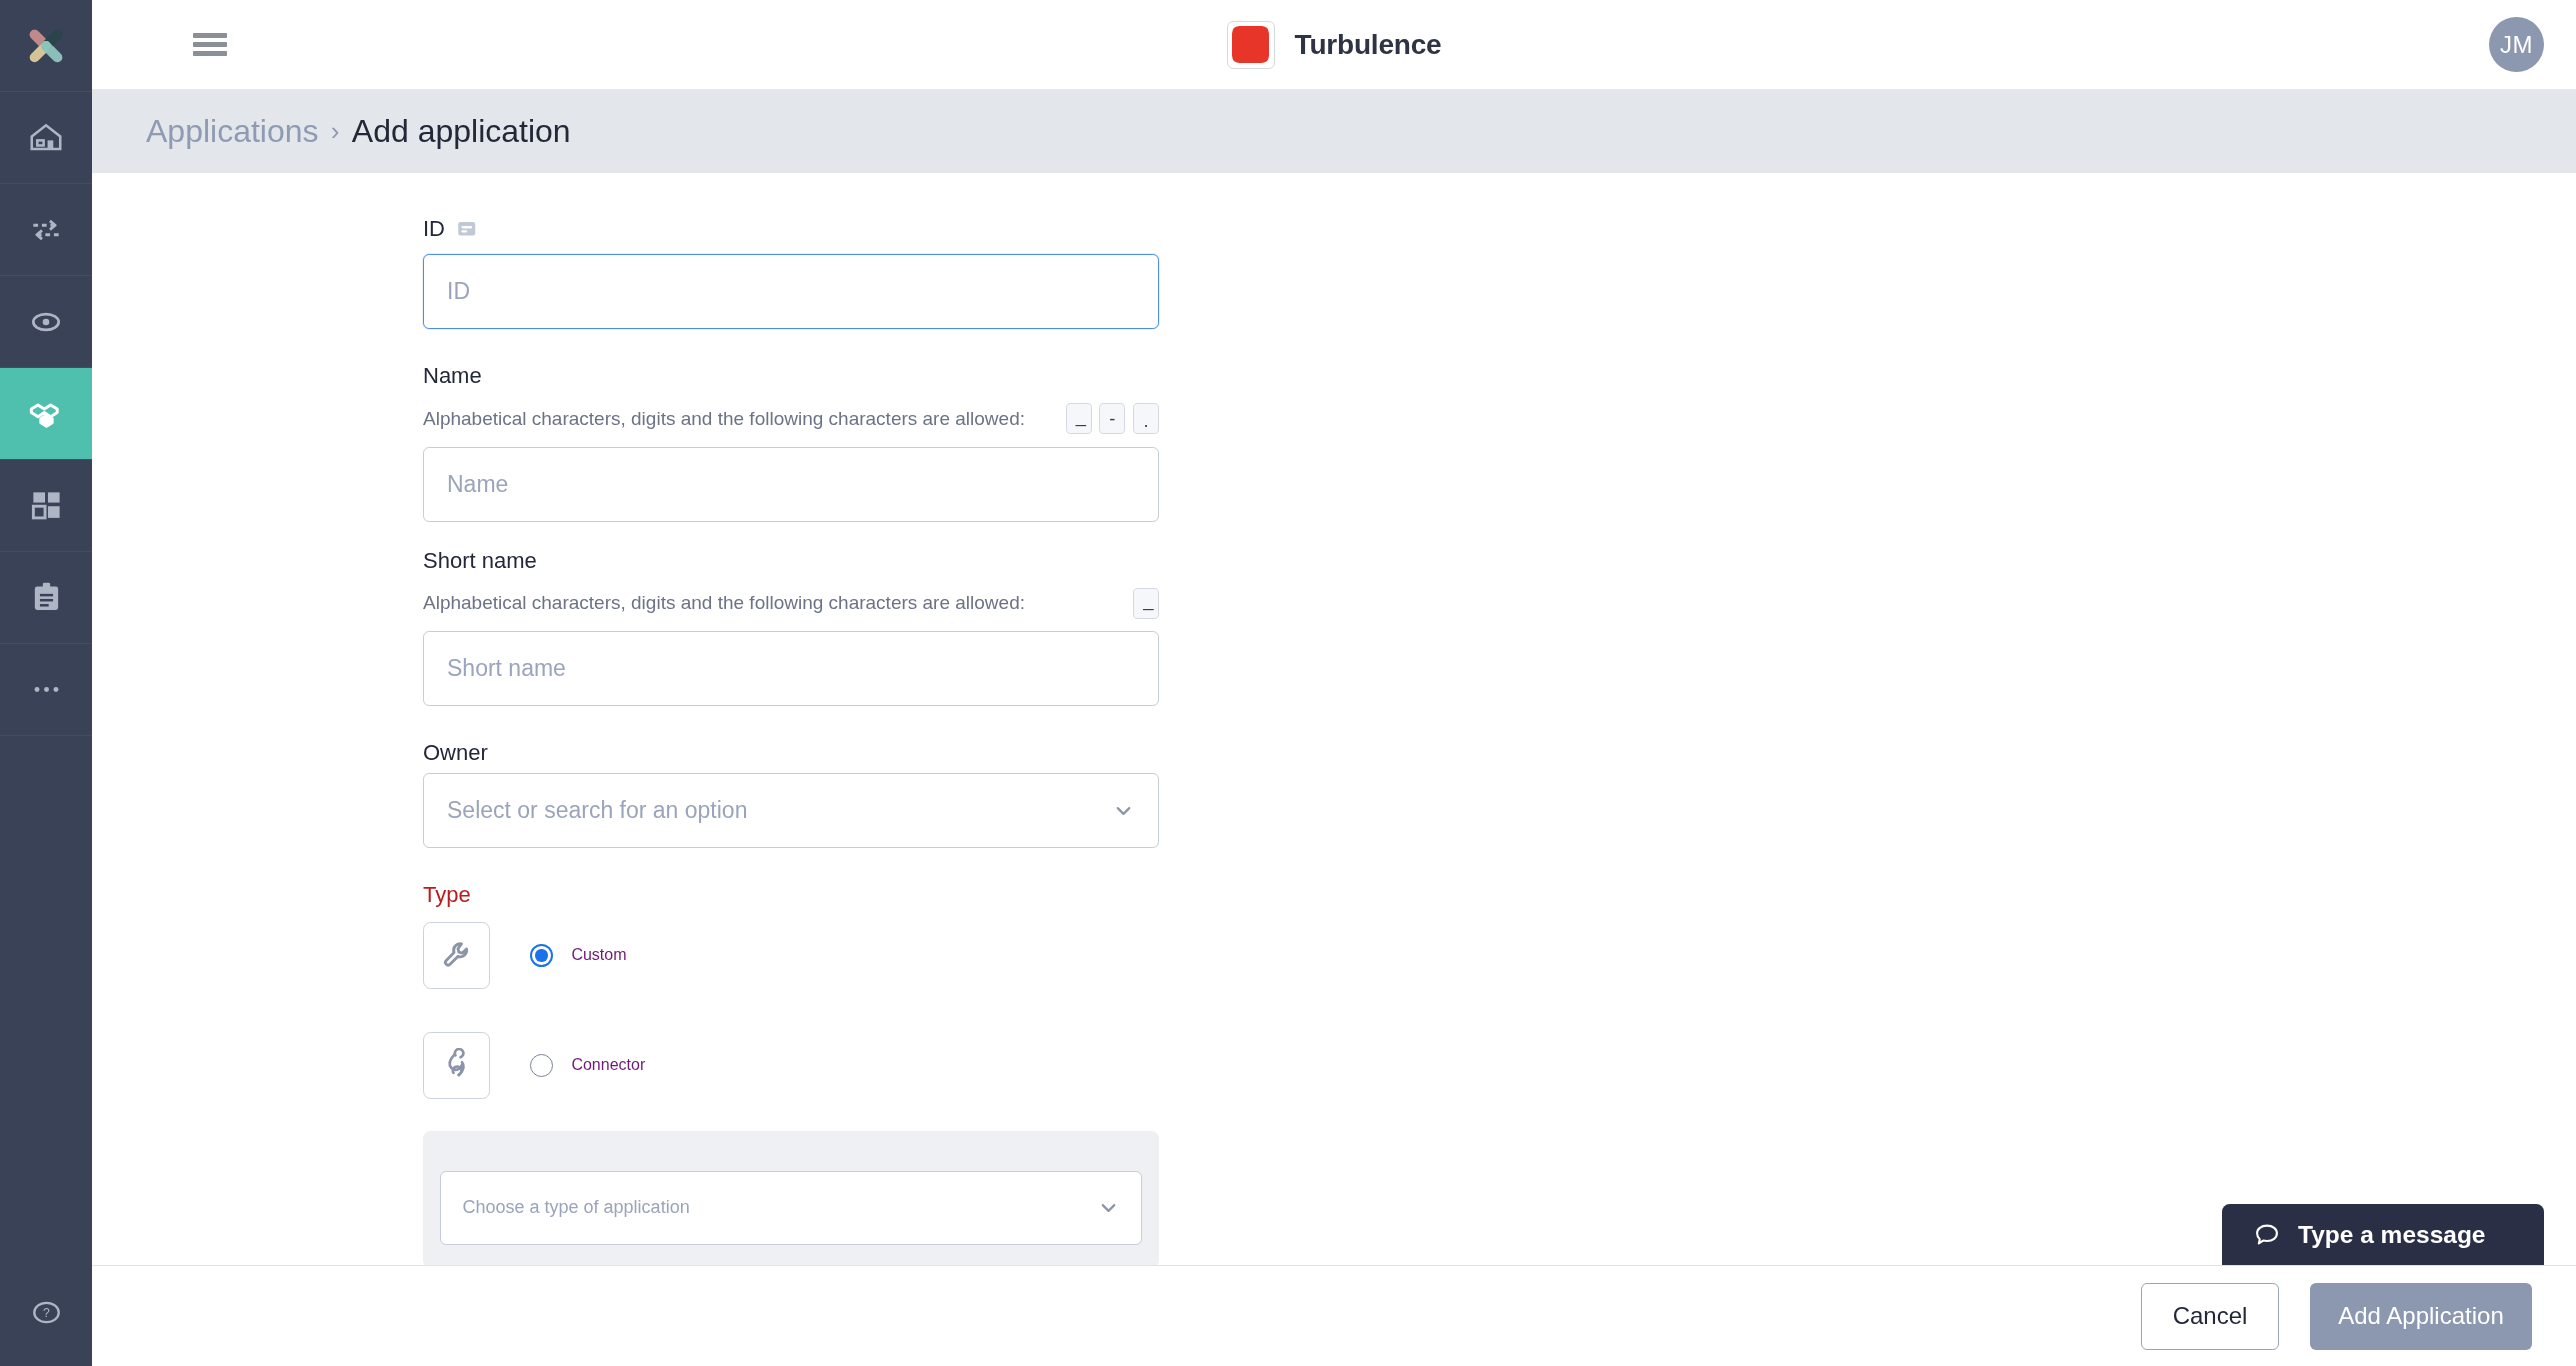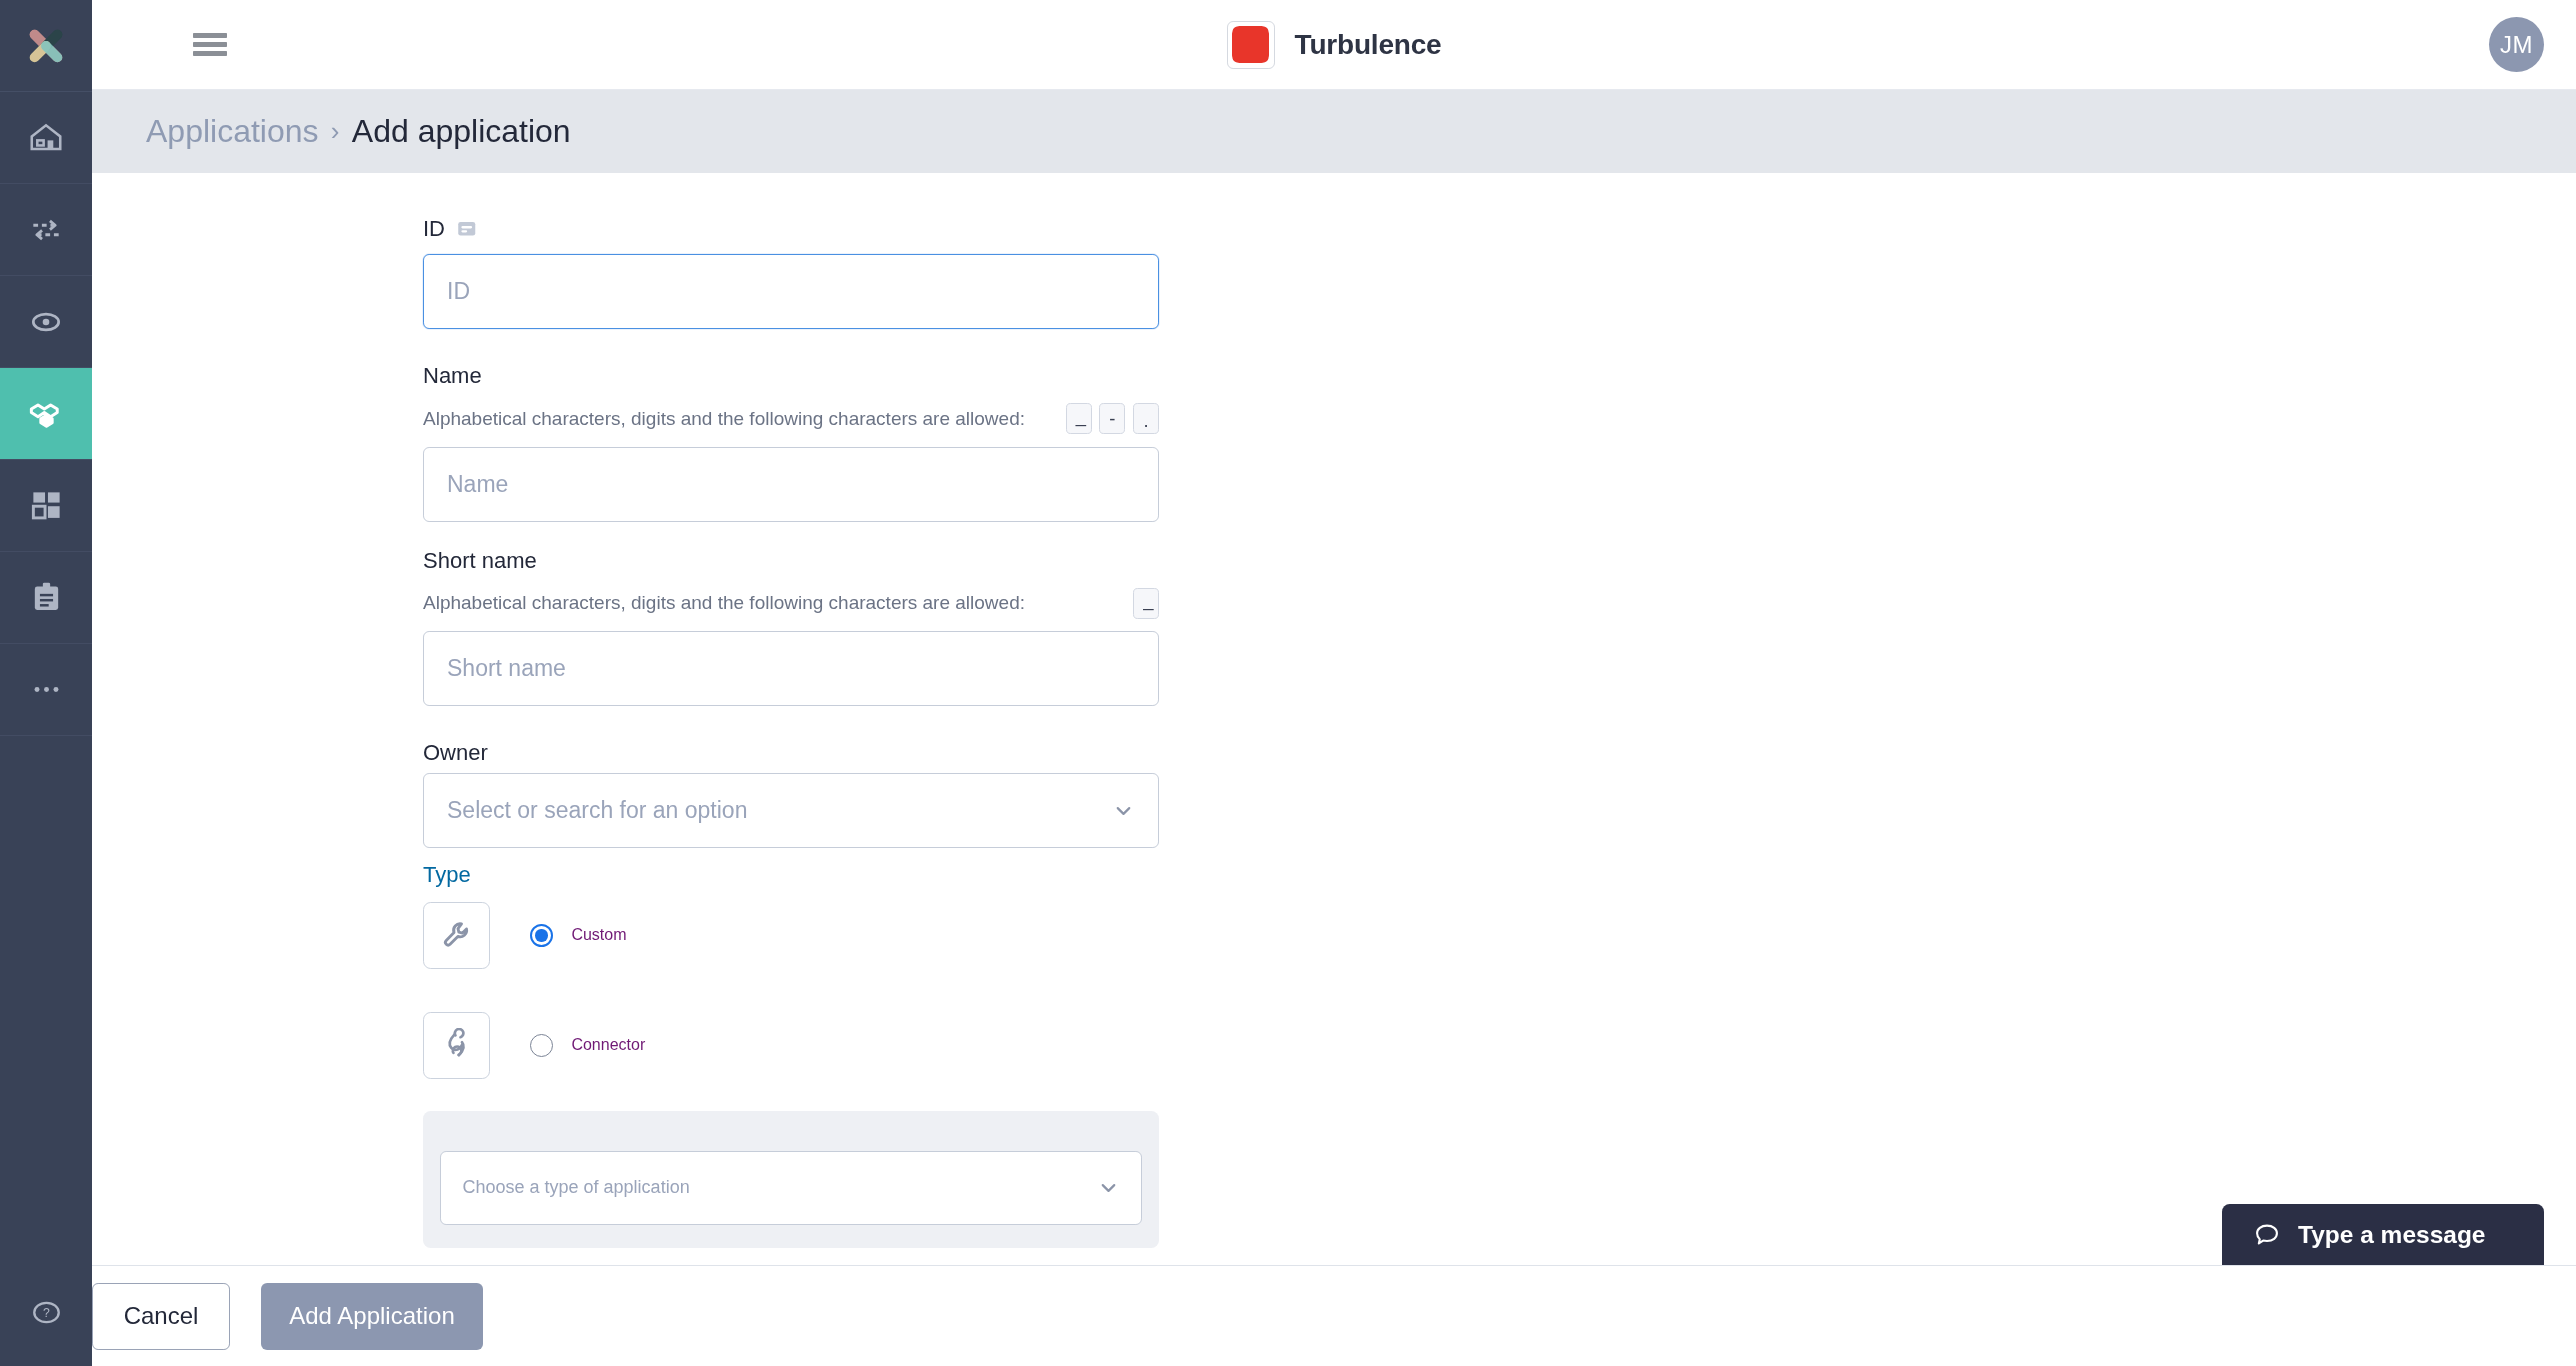--- a/index.html
+++ b/index.html
@@ -140,21 +140,21 @@
     margin-top: 7px;
     font-size: 23px; color: #9aa4ba;
     cursor: pointer;
   }
   .chev { color: #8b94a8; }
 
   .gap-lg { height: 34px; }
   .gap-md { height: 26px; }
 
   
-  .type-label { font-size: 22px; color: #0369a1; margin-top: 14px; }
+  .type-label { font-size: 22px; color: #b91c1c; margin-top: 34px; }
   .radio-row { display: flex; align-items: center; margin-top: 14px; }
   .type-tile {
     width: 67px; height: 67px;
     border: 0.8px solid #ccd3de; border-radius: 7.7px;
     background: #ffffff;
     display: flex; align-items: center; justify-content: center;
     flex: 0 0 67px;
   }
   .radio-ctl {
     width: 23px; height: 23px; border-radius: 50%;
@@ -186,21 +186,21 @@
     display: flex; align-items: center; justify-content: space-between;
     padding: 0 21.5px; margin-top: 14px;
     font-size: 18px; color: #9aa4ba;
     cursor: pointer;
   }
 
   
   .footer {
     height: 100px; flex: 0 0 100px;
     background: #ffffff;
-    display: flex; align-items: center; justify-content: flex-start;
+    display: flex; align-items: center; justify-content: flex-end;
     padding-right: 44px; gap: 31px;
   }
   .btn {
     height: 67px; border-radius: 6.1px;
     display: flex; align-items: center; justify-content: center;
     font-size: 24px; cursor: pointer;
   }
   .btn-cancel {
     width: 138px; background: #ffffff;
     border: 0.8px solid #9aa3b6; color: #232839;

